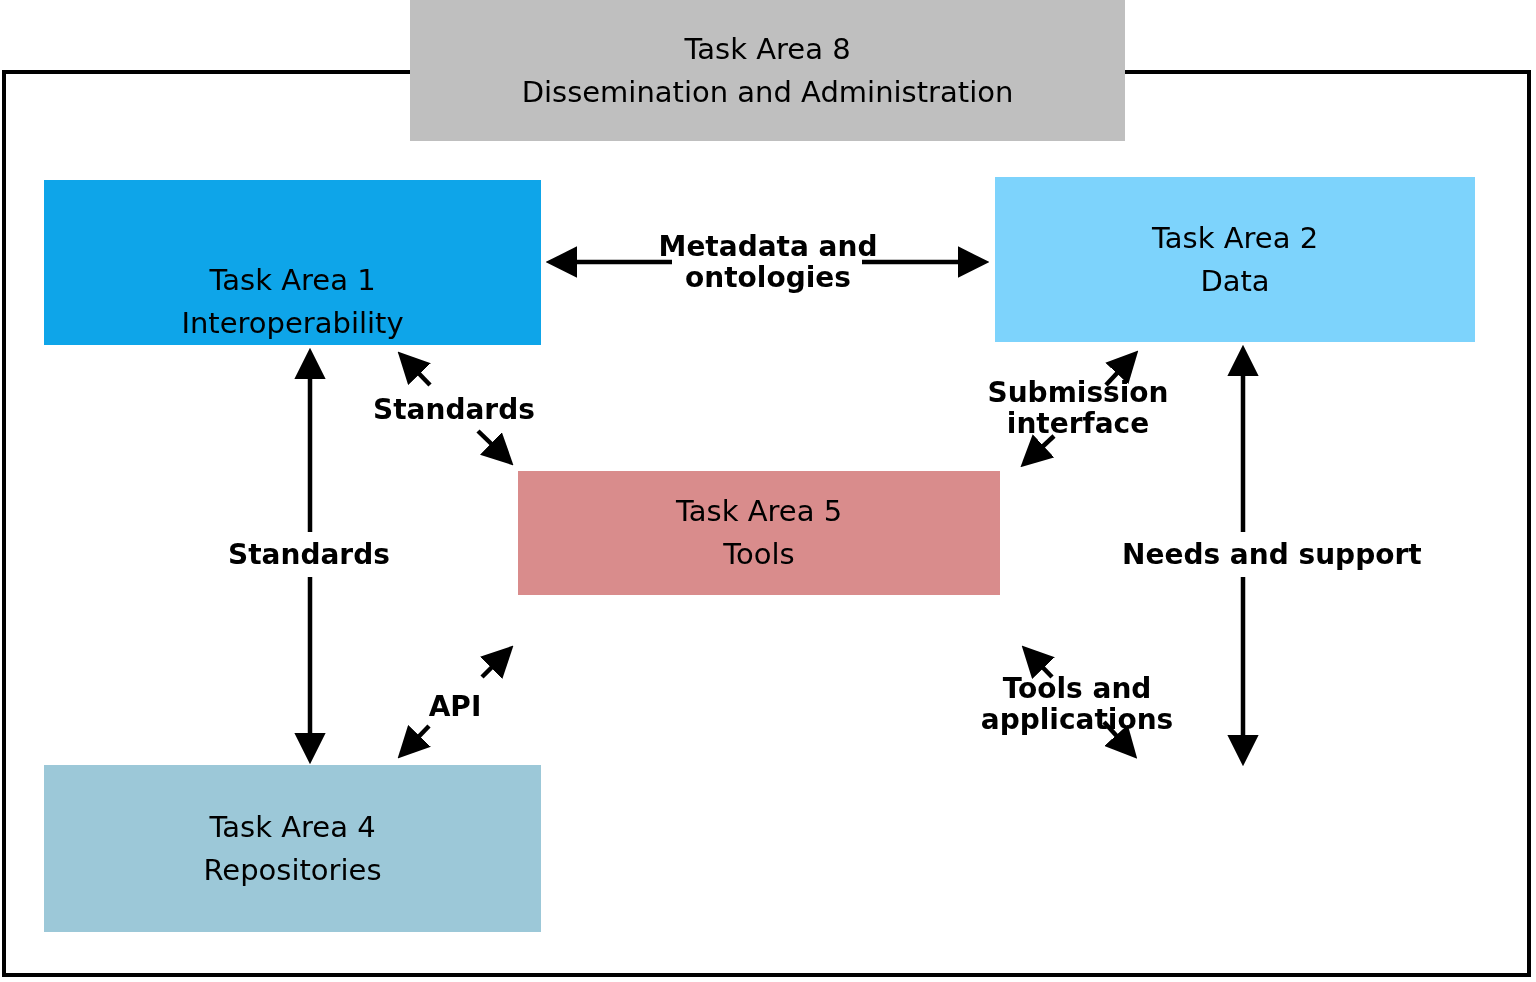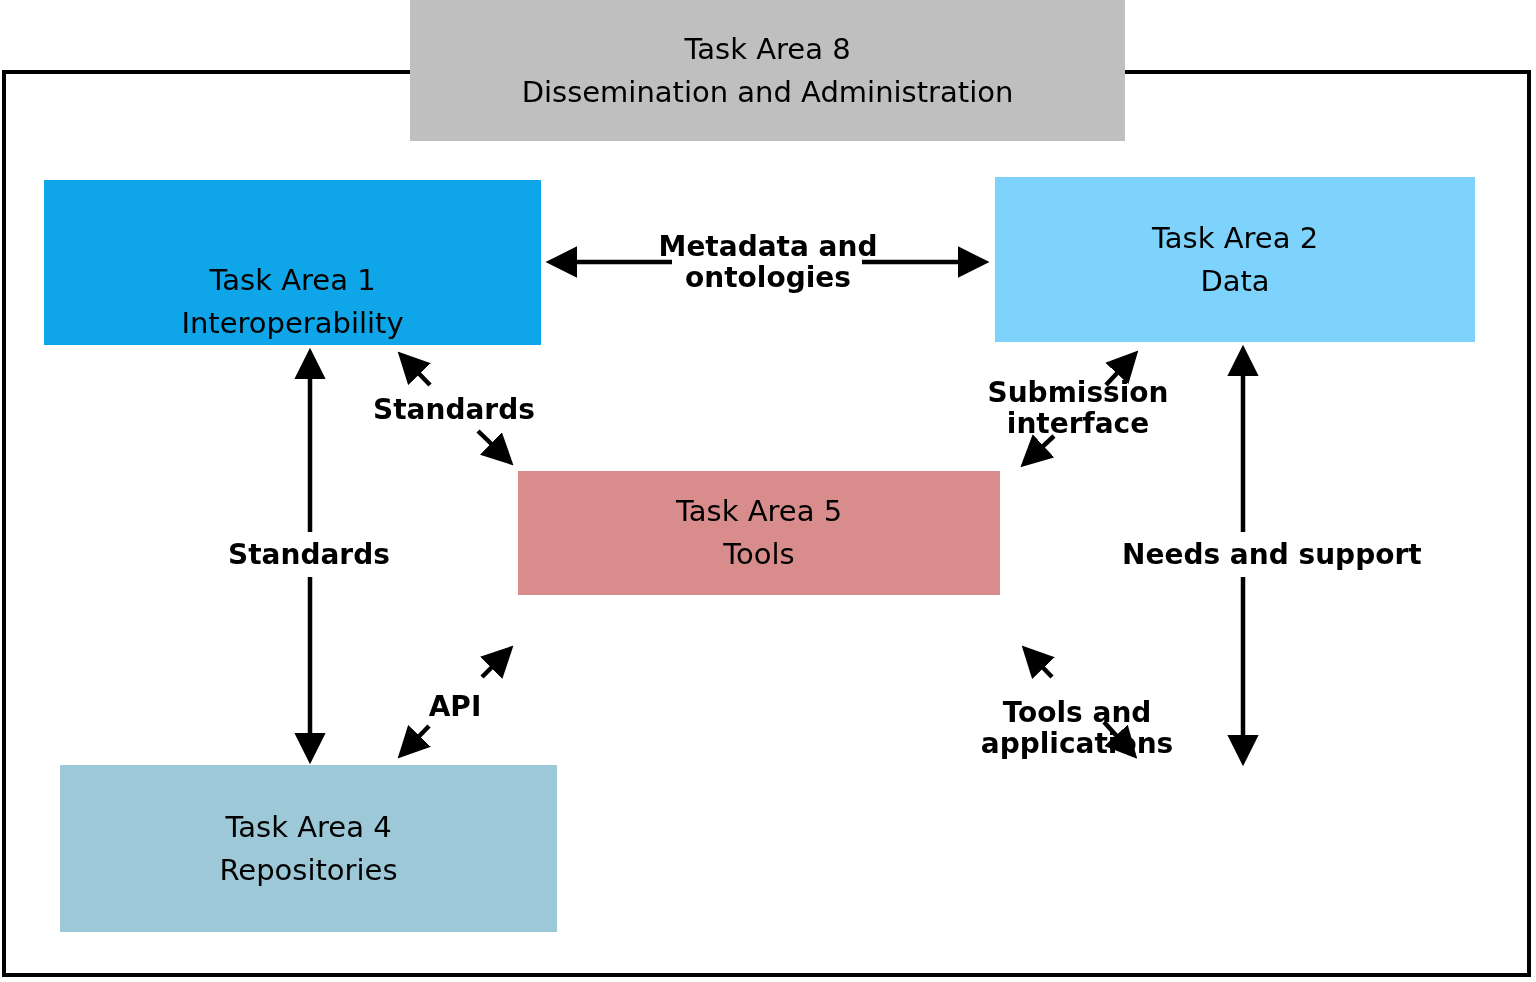--- a/index.html
+++ b/index.html
@@ -39,21 +39,21 @@
   }
   .box-line {
     font-size: 29px;
     line-height: 43px;
     white-space: nowrap;
   }
   #box-ta6 { left: 410px; top: 0px;   width: 715px; height: 141px; }
   #box-ta1 { left: 44px;  top: 180px; width: 497px; height: 165px; }
   #box-ta2 { left: 995px; top: 177px; width: 480px; height: 165px; }
   #box-ta5 { left: 518px; top: 471px; width: 482px; height: 124px; }
-  #box-ta4 { left: 60px;  top: 765px; width: 497px; height: 167px; }
+  #box-ta4 { left: 44px;  top: 765px; width: 497px; height: 167px; }
   #box-ta3 { left: 995px; top: 767px; width: 498px; height: 165px; }
   .arrow-layer {
     position: absolute;
     left: 0; top: 0;
     width: 1536px;
     height: 982px;
     z-index: 2;
   }
   .edge-label {
     position: absolute;
@@ -64,21 +64,21 @@
     text-align: center;
     color: #000000;
     white-space: nowrap;
   }
   #label-metadata   { left: 638px;  top: 231px;  width: 260px; }
   #label-standards-diag { left: 373px; top: 394px; width: 160px; }
   #label-standards-vert { left: 228px; top: 539px; width: 160px; }
   #label-submission { left: 978px;  top: 377px;  width: 200px; }
   #label-needs      { left: 1122px; top: 539px;  width: 240px; }
   #label-api        { left: 405px;  top: 691px;  width: 100px; }
-  #label-tools      { left: 977px;  top: 673px;  width: 200px; margin-top: 24px; }
+  #label-tools      { left: 977px;  top: 673px;  width: 200px; }
 </style>
 </head>
 <body>
 
 <div class="canvas">
 
   <div class="outer-border"></div>
 
   <div class="box" id="box-ta6" style="background-color: rgb(191, 191, 191);">
     <div class="box-line">Task Area 8</div>

